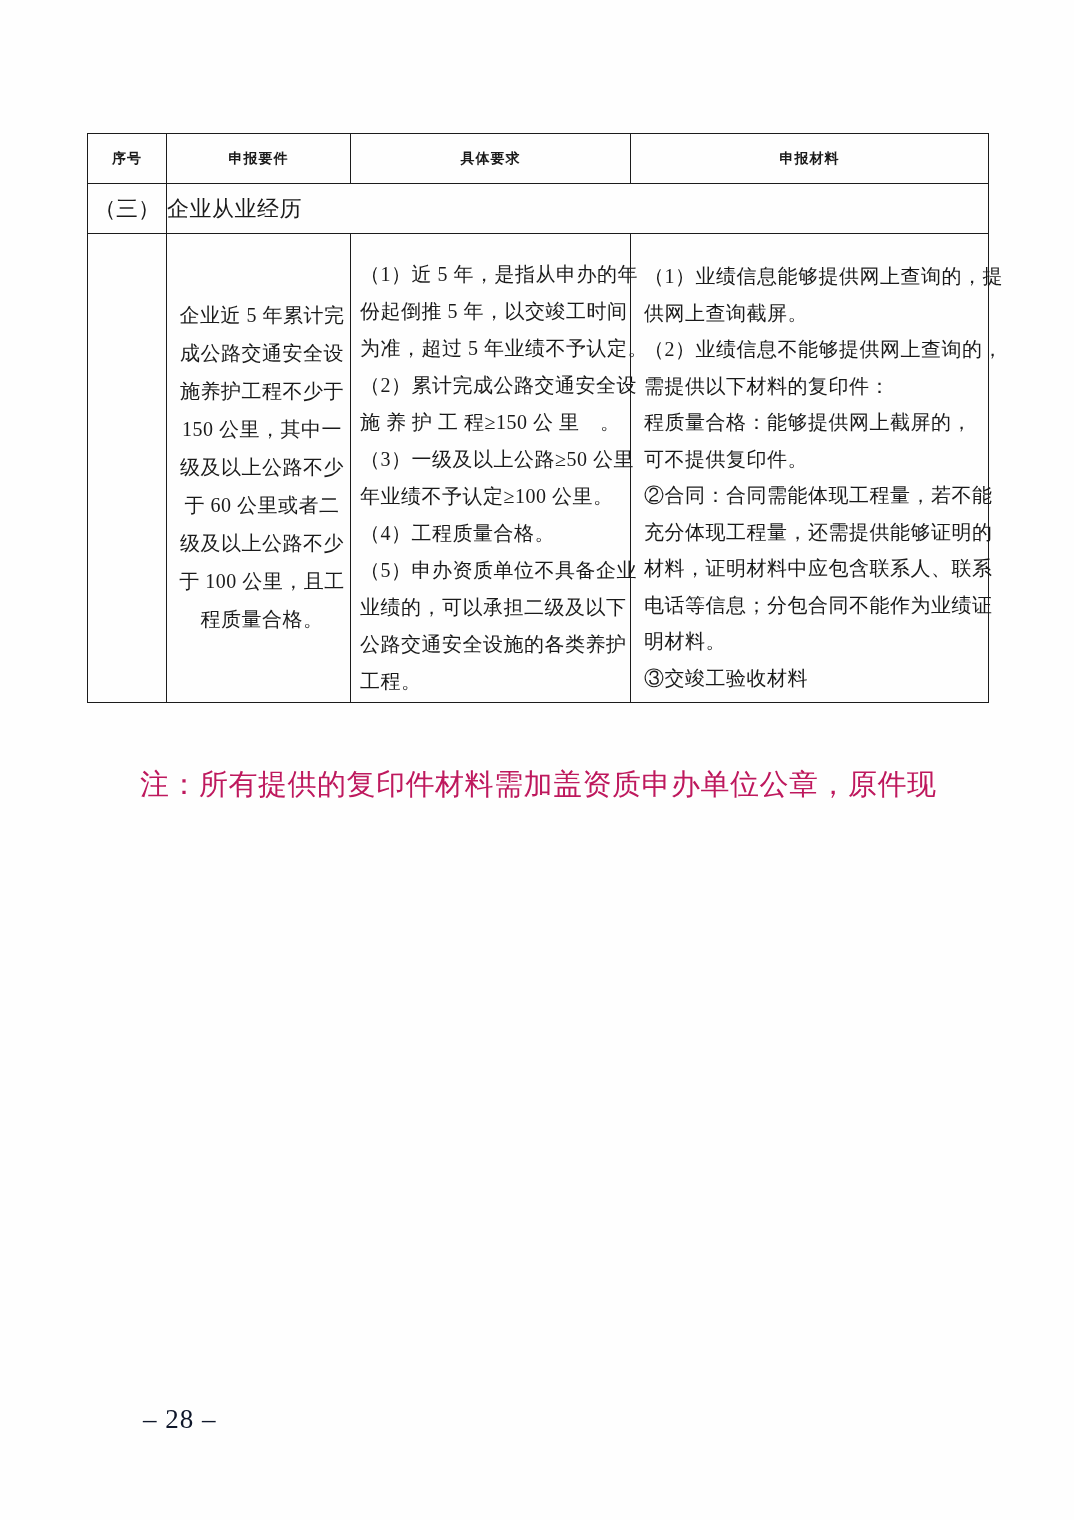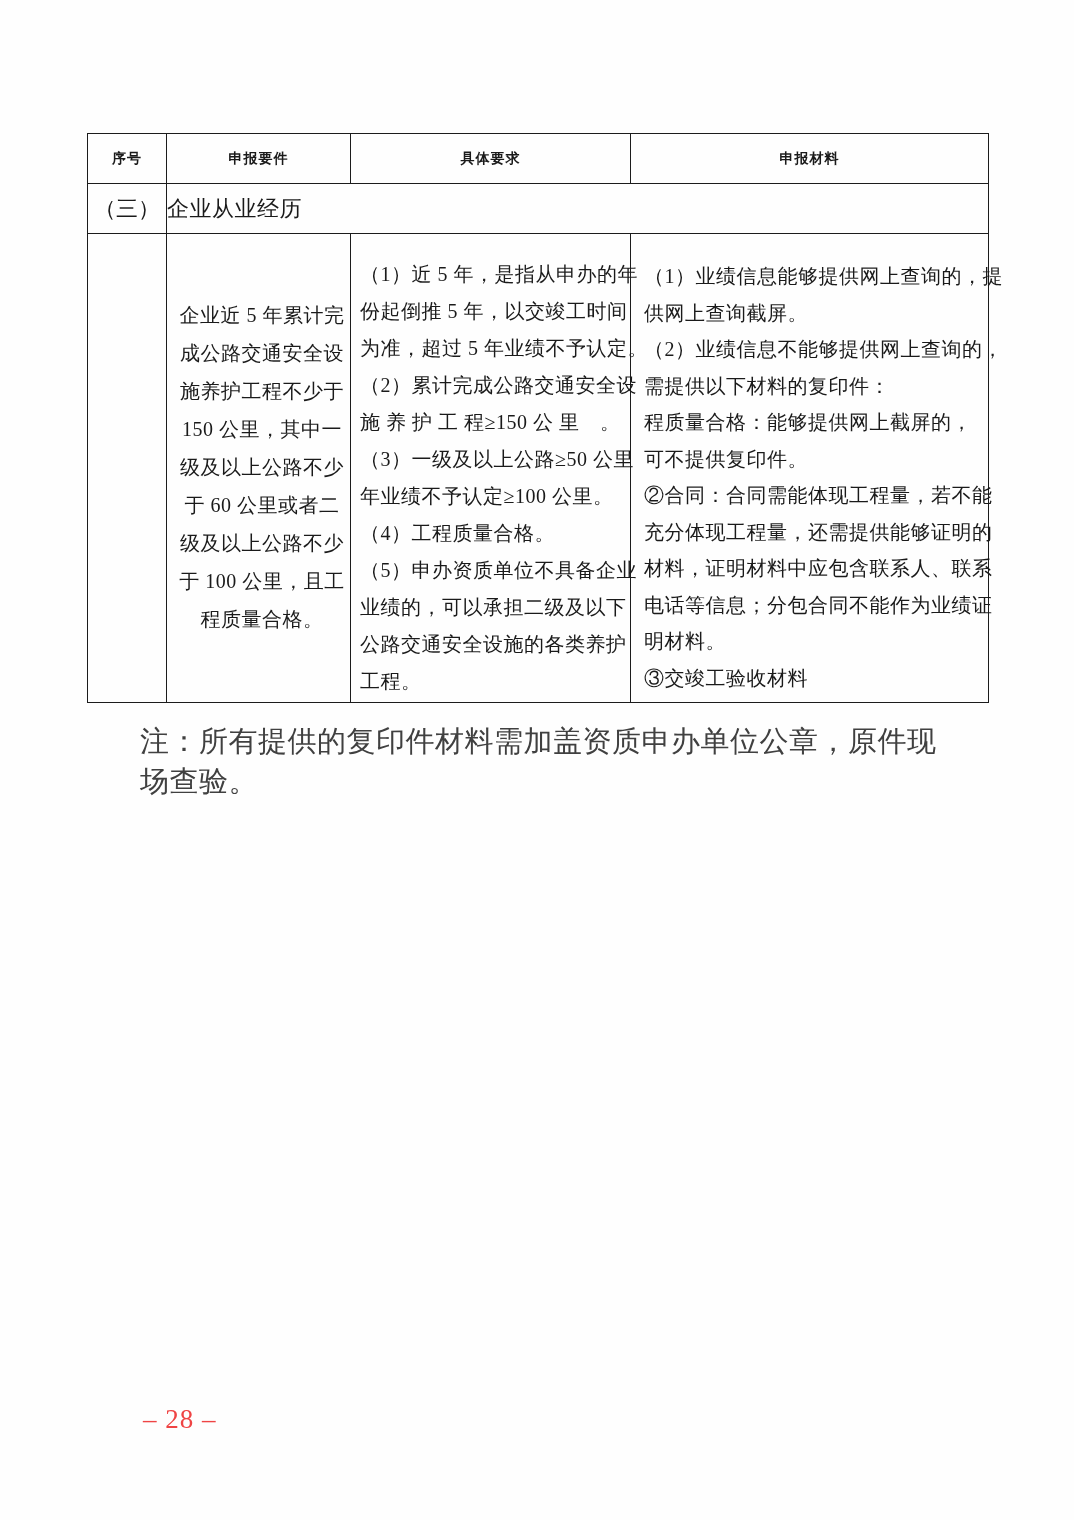--- a/index.html
+++ b/index.html
@@ -65,36 +65,36 @@
   }
   td.requirement-cell .ln { line-height: 38px; }
   td.detail-cell { padding: 22px 4px 0 9px; }
   td.detail-cell .ln { line-height: 37px; }
   td.material-cell { padding: 24px 4px 0 13px; }
   td.material-cell .ln { line-height: 36.5px; }
 
   
   .note {
     position: absolute;
-    left: 140px; top: 721px;
+    left: 140px; top: 764px;
     width: 810px;
     font-size: 29px;
     line-height: 40px;
     letter-spacing: 0.5px;
-    color: #404040;
+    color: #be185d;
   }
   .note .ln { font-size: 29px; }
 
   
   .page-number {
     position: absolute;
     left: 143px; top: 1404px;
     font-size: 27px;
     letter-spacing: 1px;
-    color: #ef4444;
+    color: #0f172a;
     white-space: pre;
   }
 </style>
 </head>
 <body>
 
 <div class="page">
 
   <table class="req-table">
     <colgroup>
@@ -156,18 +156,17 @@
           <div class="ln">电话等信息；分包合同不能作为业绩证</div>
           <div class="ln">明材料。</div>
           <div class="ln">③交竣工验收材料</div>
         </td>
       </tr>
     </tbody>
   </table>
 
   <div class="note">
     <div class="ln">注：所有提供的复印件材料需加盖资质申办单位公章，原件现</div>
-    <div class="ln">场查验。</div>
   </div>
 
   <div class="page-number">– 28 –</div>
 
 </div>
 
 </body></html>

